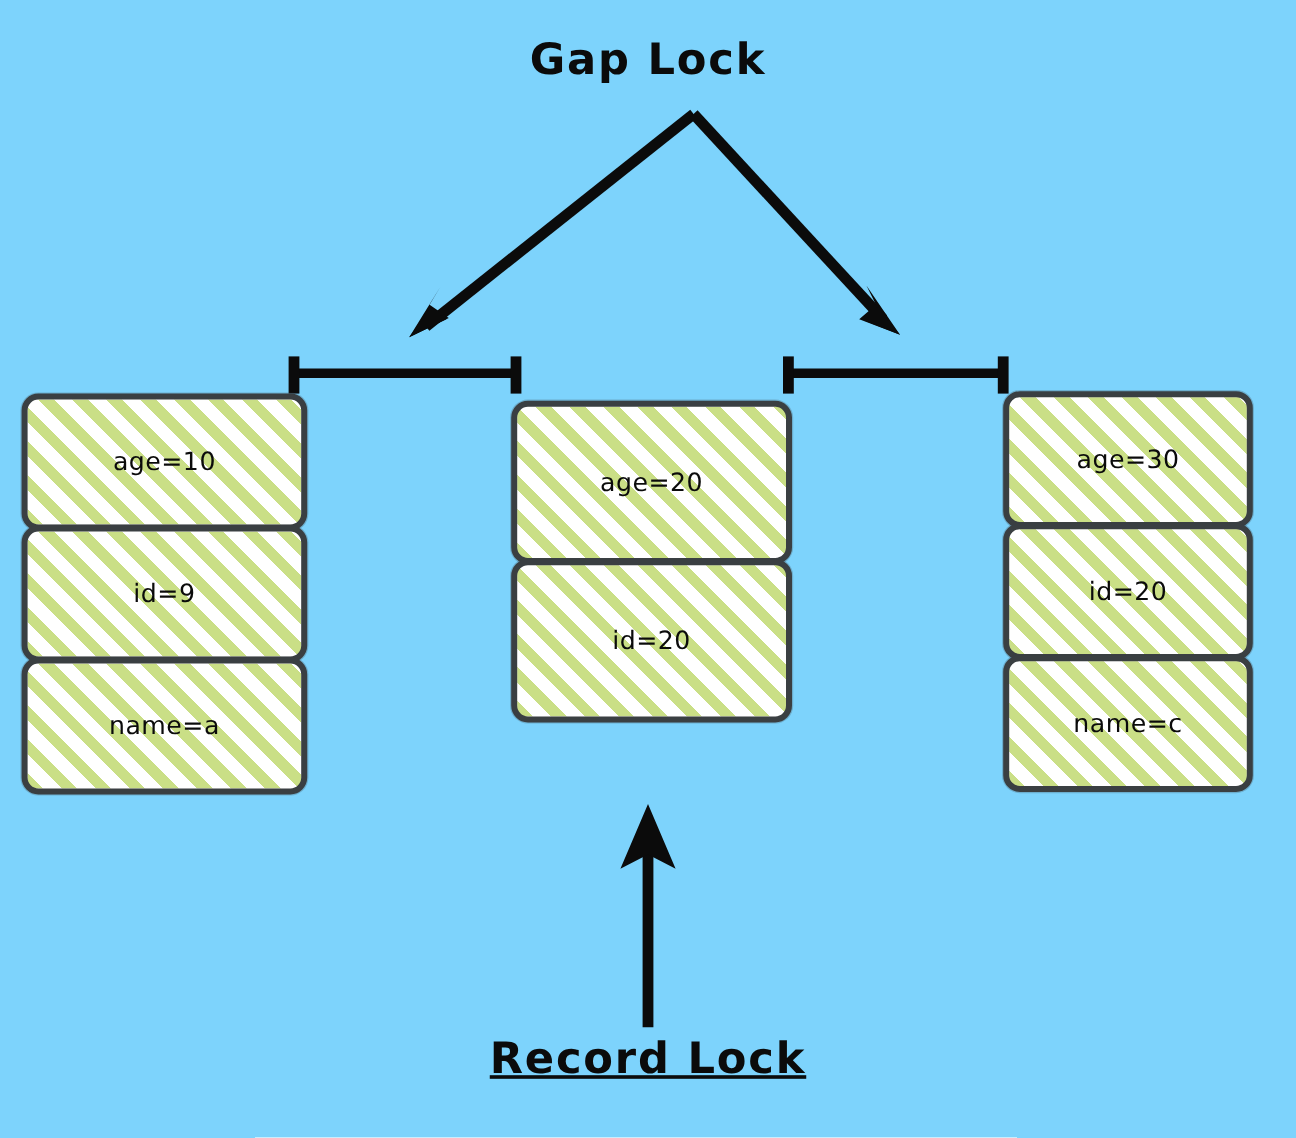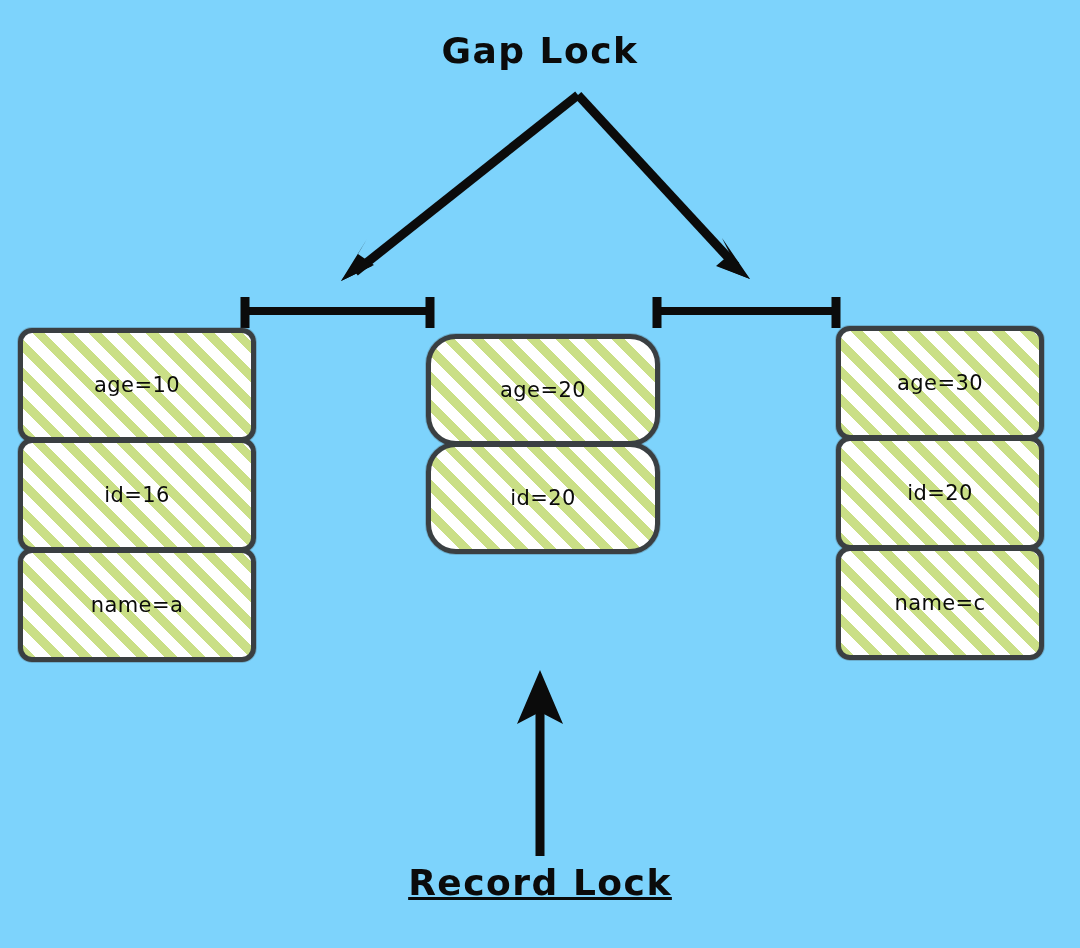--- a/index.html
+++ b/index.html
@@ -76,21 +76,21 @@
         #cadf86 9px,
         #ffffff 9px,
         #ffffff 20px
     );
     display: flex;
     align-items: center;
     justify-content: center;
     box-shadow: 0 0 0 1px rgba(58,63,66,0.25);
   }
   #column-0 .record-cell { height: 114px; }
-  #column-1 .record-cell { height: 112px; border-radius: 30px; }
+  #column-1 .record-cell { height: 136px; }
   #column-2 .record-cell { height: 114px; }
 
   .record-cell:last-child { margin-bottom: 0; }
 
   .cell-text {
     position: relative;
     color: #0b0b0b;
     font-family: "DejaVu Sans", sans-serif;
     font-size: 21px;
     font-weight: 500;
@@ -135,21 +135,21 @@
       <line x1="540" y1="856" x2="540" y2="690" stroke="#0b0b0b" stroke-width="9"></line>
       <polygon points="540,670 563,724 540,712 517,724 540,670" fill="#0b0b0b"></polygon>
     </g>
   </svg>
 
   <div class="record-column" id="column-0">
     <div class="record-cell">
       <span class="cell-text">age=10</span>
     </div>
     <div class="record-cell">
-      <span class="cell-text">id=16</span>
+      <span class="cell-text">id=9</span>
     </div>
     <div class="record-cell">
       <span class="cell-text">name=a</span>
     </div>
   </div>
 
   <div class="record-column" id="column-1">
     <div class="record-cell">
       <span class="cell-text">age=20</span>
     </div>

